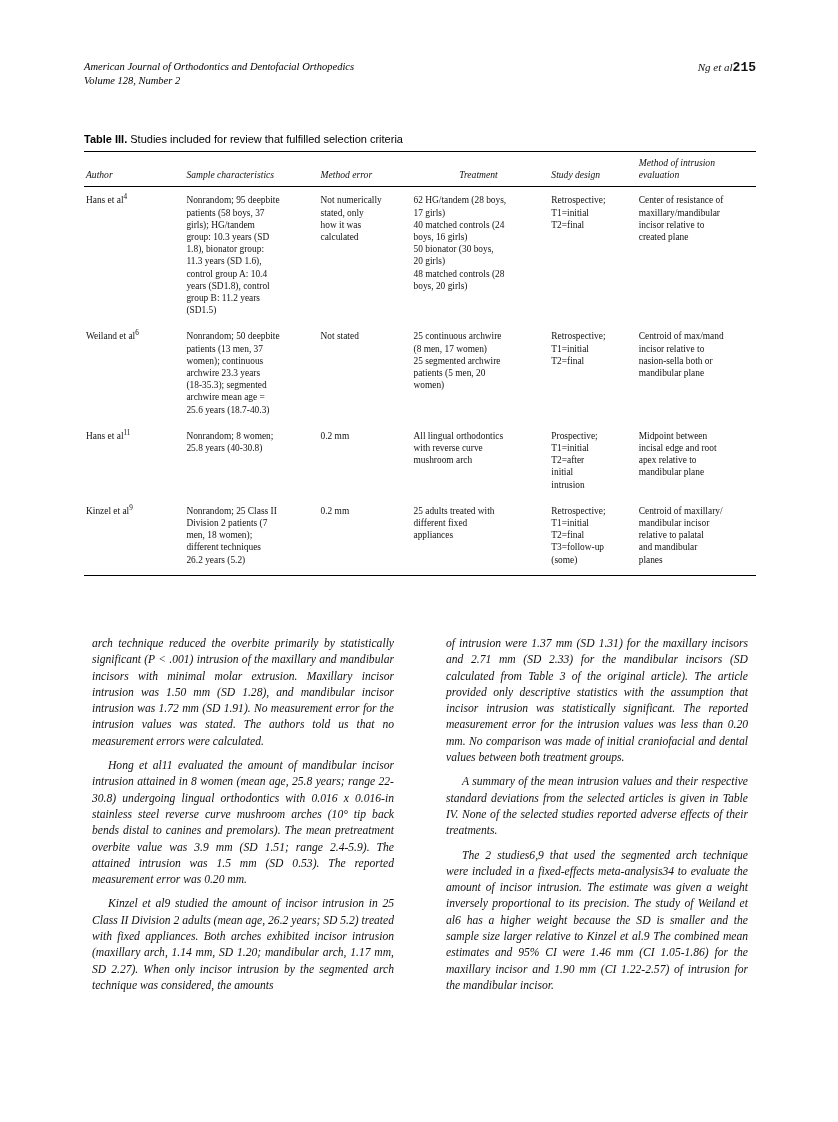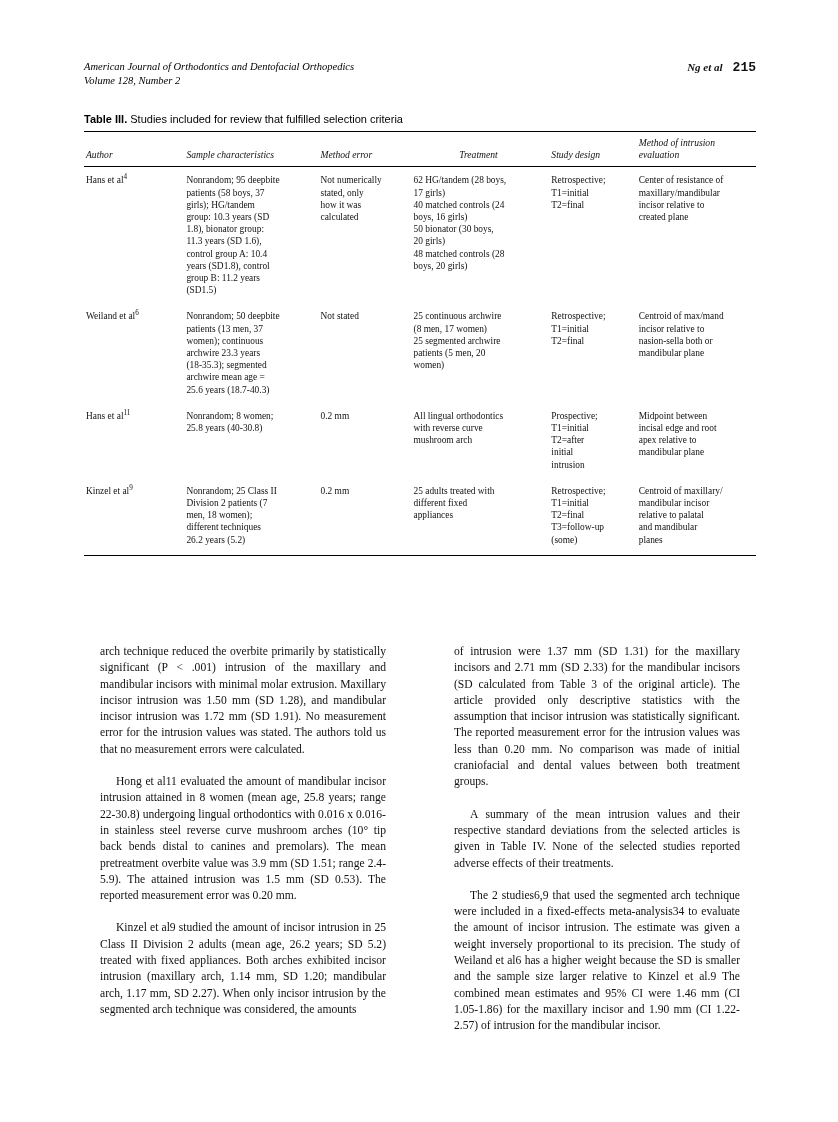--- a/index.html
+++ b/index.html
@@ -38,33 +38,31 @@
   }
   .runhead-right {
     font-size: 11px;
     line-height: 14px;
     text-align: right;
     white-space: nowrap;
   }
   .runhead-right .authors {
     font-style: italic;
     font-family: "Liberation Serif", serif;
-    margin-right: 10px;
-    font-weight: bold;
   }
   .runhead-right .pageno {
     font-family: Liberation Mono, monospace;
     font-weight: bold;
     font-size: 13px;
   }
 
   
   .table-wrap {
     position: absolute;
-    left: 84px; top: 113px; width: 672px;
+    left: 84px; top: 133px; width: 672px;
   }
   .table-caption {
     font-family: "Liberation Sans", sans-serif;
     font-size: 11px;
     margin-bottom: 6px;
     color: #000;
   }
   .table-caption .tnum {
     font-weight: bold;
   }
@@ -111,21 +109,21 @@
     justify-content: space-between;
   }
   .col {
     width: 318px;
     font-size: 11.6px;
     line-height: 16.3px;
     text-align: justify;
     font-family: "Liberation Serif", serif;
     hyphens: none;
   }
-  .col p { margin: 16px; }
+  .col p { margin: 8px; font-style: italic; }
   .col p.ind { text-indent: 16px; }
   .col p + p { margin-top: 0; }
 </style>
 </head>
 <body>
 
 <div class="page">
 
   <div class="runhead">
     <div class="runhead-left">

